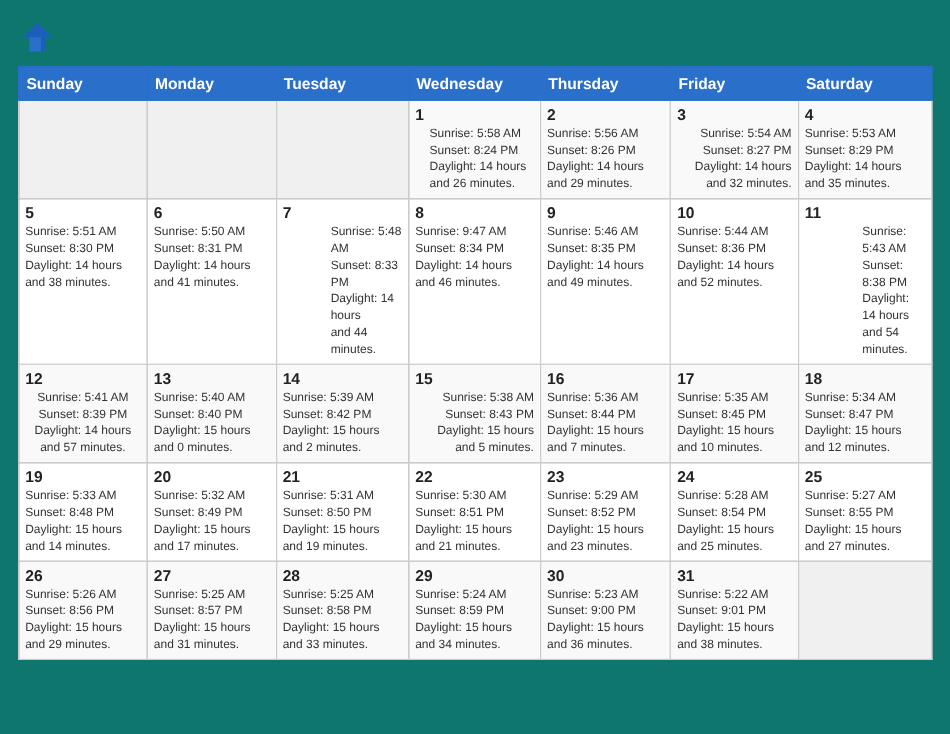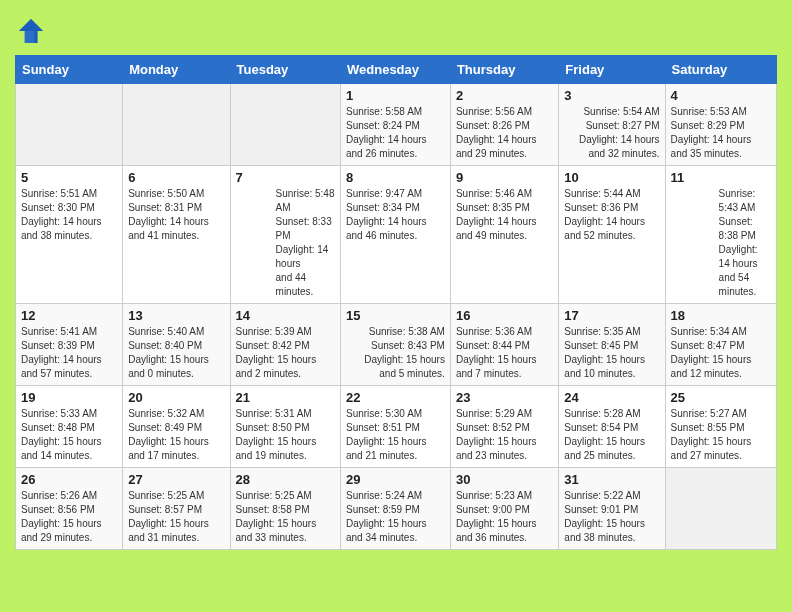--- a/index.html
+++ b/index.html
@@ -6,21 +6,21 @@
     body {
       font-family: Arial, sans-serif;
       background: #fff;
       width: 792px;
       min-height: 612px;
       padding: 0;
     }
     .page {
       width: 792px;
       min-height: 612px;
-      background: #bef264;
+      background: #0f766e;
       padding: 10px 15px 15px 15px;
     }
     .header {
       display: flex;
       justify-content: space-between;
       align-items: flex-start;
       margin-bottom: 8px;
     }
     .logo {
       display: flex;
@@ -137,21 +137,21 @@
           <th>Saturday</th>
         </tr>
     </thead>
     <tbody id="calendar-body">
     <tr>
           <td class="empty-cell"></td>
           <td class="empty-cell"></td>
           <td class="empty-cell"></td>
           <td>
             <div class="day-number">1</div>
-            <div class="day-info" style="white-space: pre-line;">Sunrise: 5:58 AM
+            <div class="day-info" style="white-space: pre-line; margin-left: 12px;">Sunrise: 5:58 AM
 Sunset: 8:24 PM
 Daylight: 14 hours
 and 26 minutes.</div>
           </td>
           <td>
             <div class="day-number">2</div>
             <div class="day-info" style="white-space: pre-line;">Sunrise: 5:56 AM
 Sunset: 8:26 PM
 Daylight: 14 hours
 and 29 minutes.</div>
@@ -218,21 +218,21 @@
             <div class="day-number">11</div>
             <div class="day-info" style="white-space: pre-line; margin-left: 48px;">Sunrise: 5:43 AM
 Sunset: 8:38 PM
 Daylight: 14 hours
 and 54 minutes.</div>
           </td>
         </tr>
         <tr>
           <td>
             <div class="day-number">12</div>
-            <div class="day-info" style="white-space: pre-line;">Sunrise: 5:41 AM
+            <div class="day-info" style="white-space: pre-line; text-align: center;">Sunrise: 5:41 AM
 Sunset: 8:39 PM
 Daylight: 14 hours
 and 57 minutes.</div>
           </td>
           <td>
             <div class="day-number">13</div>
             <div class="day-info" style="white-space: pre-line;">Sunrise: 5:40 AM
 Sunset: 8:40 PM
 Daylight: 15 hours
 and 0 minutes.</div>

